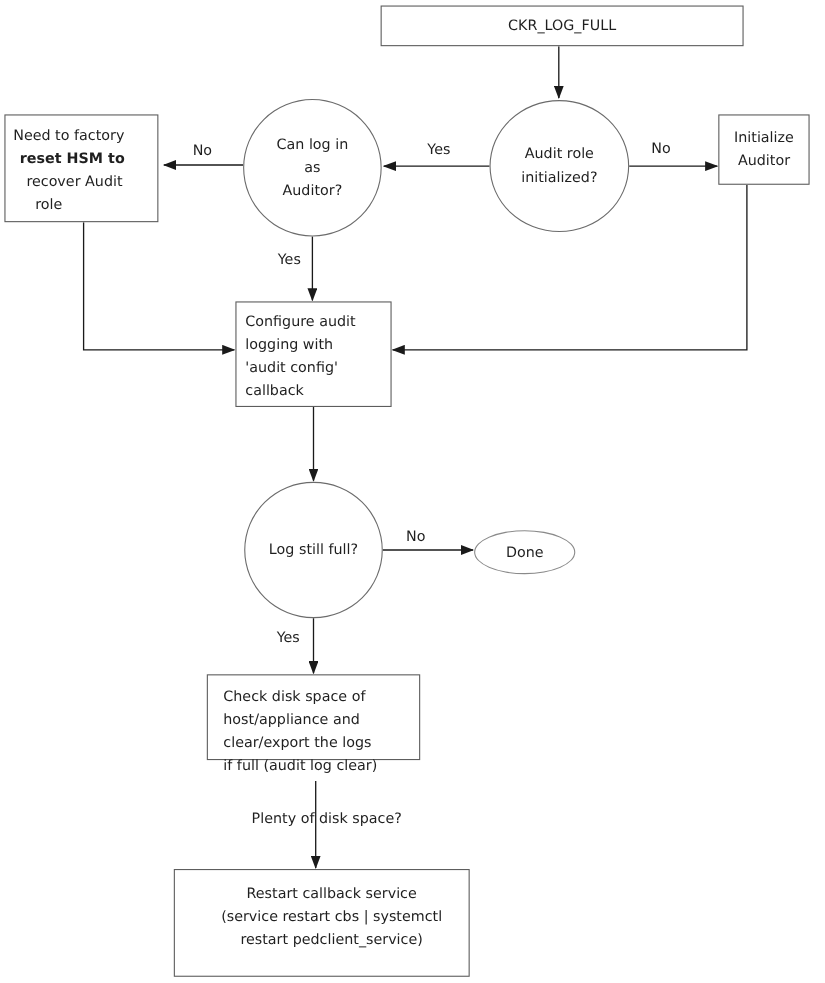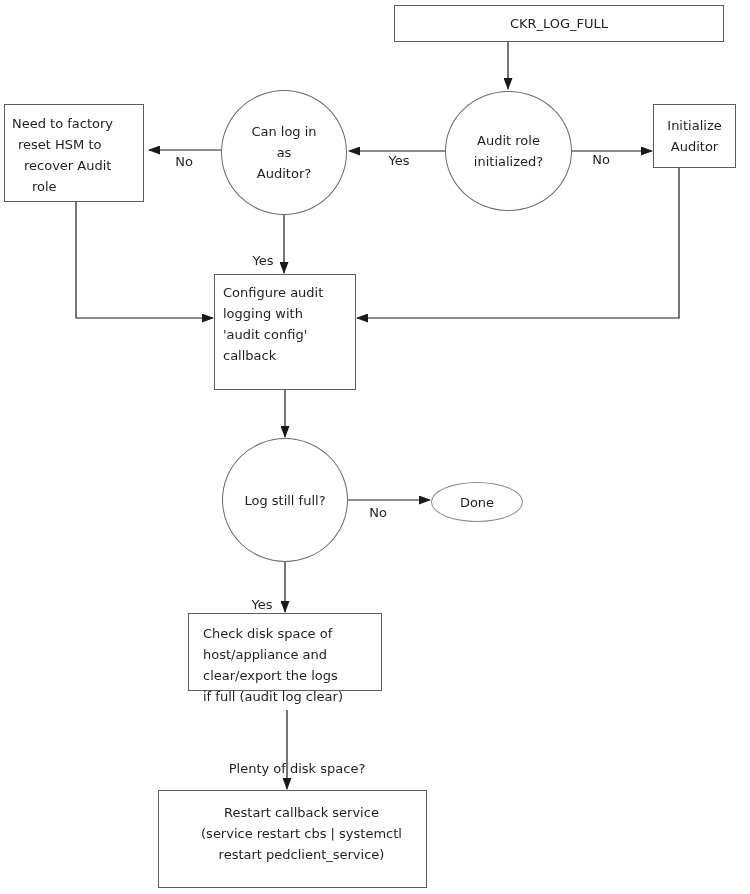--- a/index.html
+++ b/index.html
@@ -18,25 +18,25 @@
   .circle{border:1.4px solid var(--circle-border);border-radius:50%;background:var(--background);
           display:flex;align-items:center;justify-content:center;text-align:center;}
   .ellipse{border:1px solid var(--ellipse-border);border-radius:50%;background:var(--background);
            display:flex;align-items:center;justify-content:center;}
   .vcenter{display:flex;align-items:center;justify-content:center;text-align:center;}
   .leftpad{padding:7px 4px 0 8px;text-align:left;}
   .leftpad2{padding:9px 4px 0 14px;text-align:left;}
   .centerpad{padding:11px 2px 0 20px;text-align:center;}
   .stepped{padding-top:8px;text-align:left;}
   .stepped div:nth-child(1){padding-left:7px;}
-  .stepped div:nth-child(2){padding-left:13px;}
+  .stepped div:nth-child(2){padding-left:13px;font-weight:bold;}
   .stepped div:nth-child(3){padding-left:19px;}
   .stepped div:nth-child(4){padding-left:27px;}
   .edge-label{position:absolute;font-size:13px;line-height:16px;color:var(--text);
-              transform:translateX(-50%);white-space:nowrap;margin-top:24px;}
+              transform:translateX(-50%);white-space:nowrap;}
 </style>
 </head>
 <body>
 
 <div class="canvas">
 
   <svg class="edges" width="750" height="894" viewBox="0 0 750 894" aria-hidden="true">
     <defs>
       <marker id="arrowhead" markerWidth="12" markerHeight="9" refX="11" refY="4.5" orient="auto" markerUnits="userSpaceOnUse">
         <path d="M0,0 L12,4.5 L0,9 Z"></path>
@@ -48,21 +48,21 @@
     <path class="edge" d="M221,150 L149,150" marker-end="url(#arrowhead)"></path>
     <path class="edge" d="M284,215 L284,273" marker-end="url(#arrowhead)"></path>
     <path class="edge" d="M76,202 L76,318 L213,318" marker-end="url(#arrowhead)"></path>
     <path class="edge" d="M679,168 L679,318 L357,318" marker-end="url(#arrowhead)"></path>
     <path class="edge" d="M285,370 L285,437" marker-end="url(#arrowhead)"></path>
     <path class="edge" d="M348,500 L430,500" marker-end="url(#arrowhead)"></path>
     <path class="edge" d="M285,562 L285,612" marker-end="url(#arrowhead)"></path>
     <path class="edge" d="M287,710 L287,789" marker-end="url(#arrowhead)"></path>
   </svg>
 
-  <div class="node rect vcenter" style="left:346px;top:5px;width:330px;height:37px;margin-left:48px;">
+  <div class="node rect vcenter" style="left:346px;top:5px;width:330px;height:37px;">
     <span>CKR_LOG_FULL</span>
   </div>
 
   <div class="node circle" style="left:445px;top:91px;width:127px;height:120px;">
     <div>
       <div>Audit role</div>
       <div>initialized?</div>
     </div>
   </div>
 
@@ -81,21 +81,21 @@
     </div>
   </div>
 
   <div class="node rect stepped" style="left:4px;top:104px;width:140px;height:98px;">
     <div>Need to factory</div>
     <div>reset HSM to</div>
     <div>recover Audit</div>
     <div>role</div>
   </div>
 
-  <div class="node rect leftpad" style="left:214px;top:274px;width:142px;height:116px;">
+  <div class="node rect leftpad" style="left:214px;top:274px;width:142px;height:96px;">
     <div>Configure audit</div>
     <div>logging with</div>
     <div>'audit config'</div>
     <div>callback</div>
   </div>
 
   <div class="node circle" style="left:222px;top:438px;width:126px;height:124px;">
     <span>Log still full?</span>
   </div>
 

